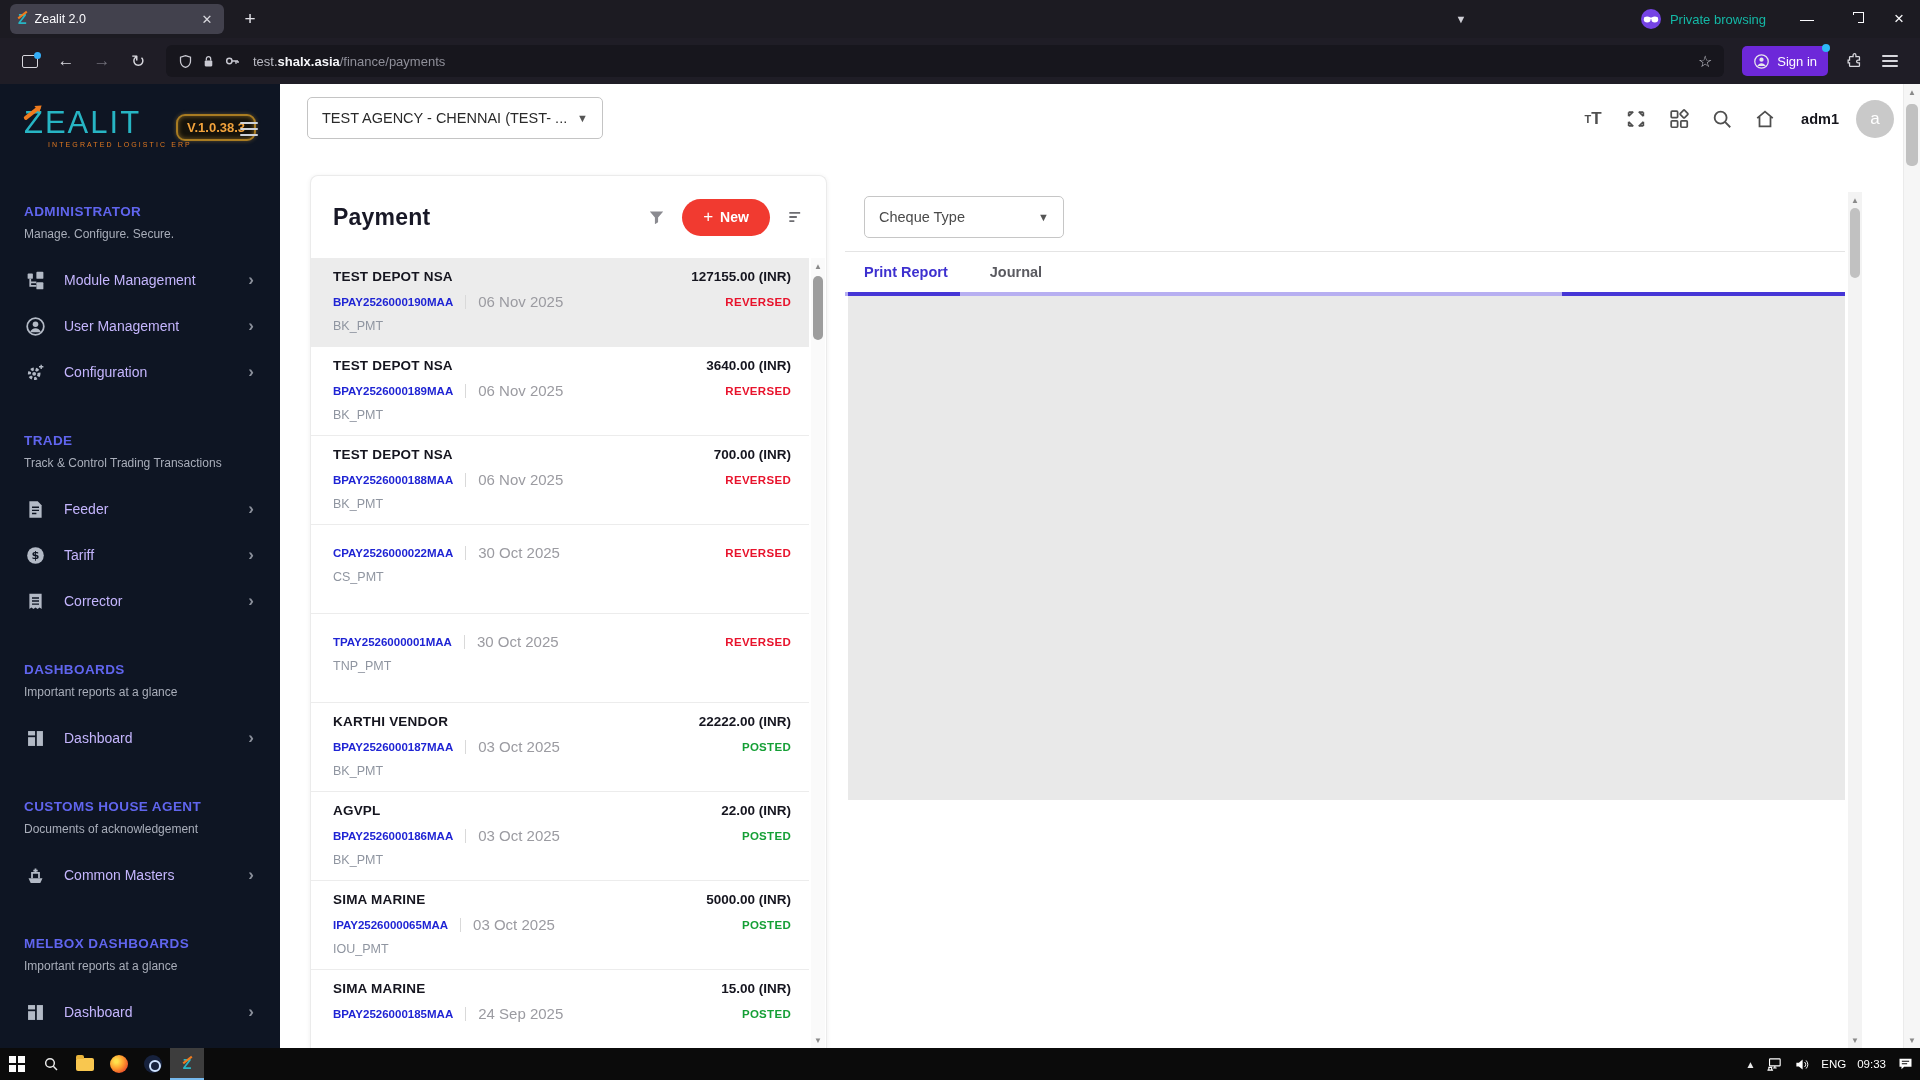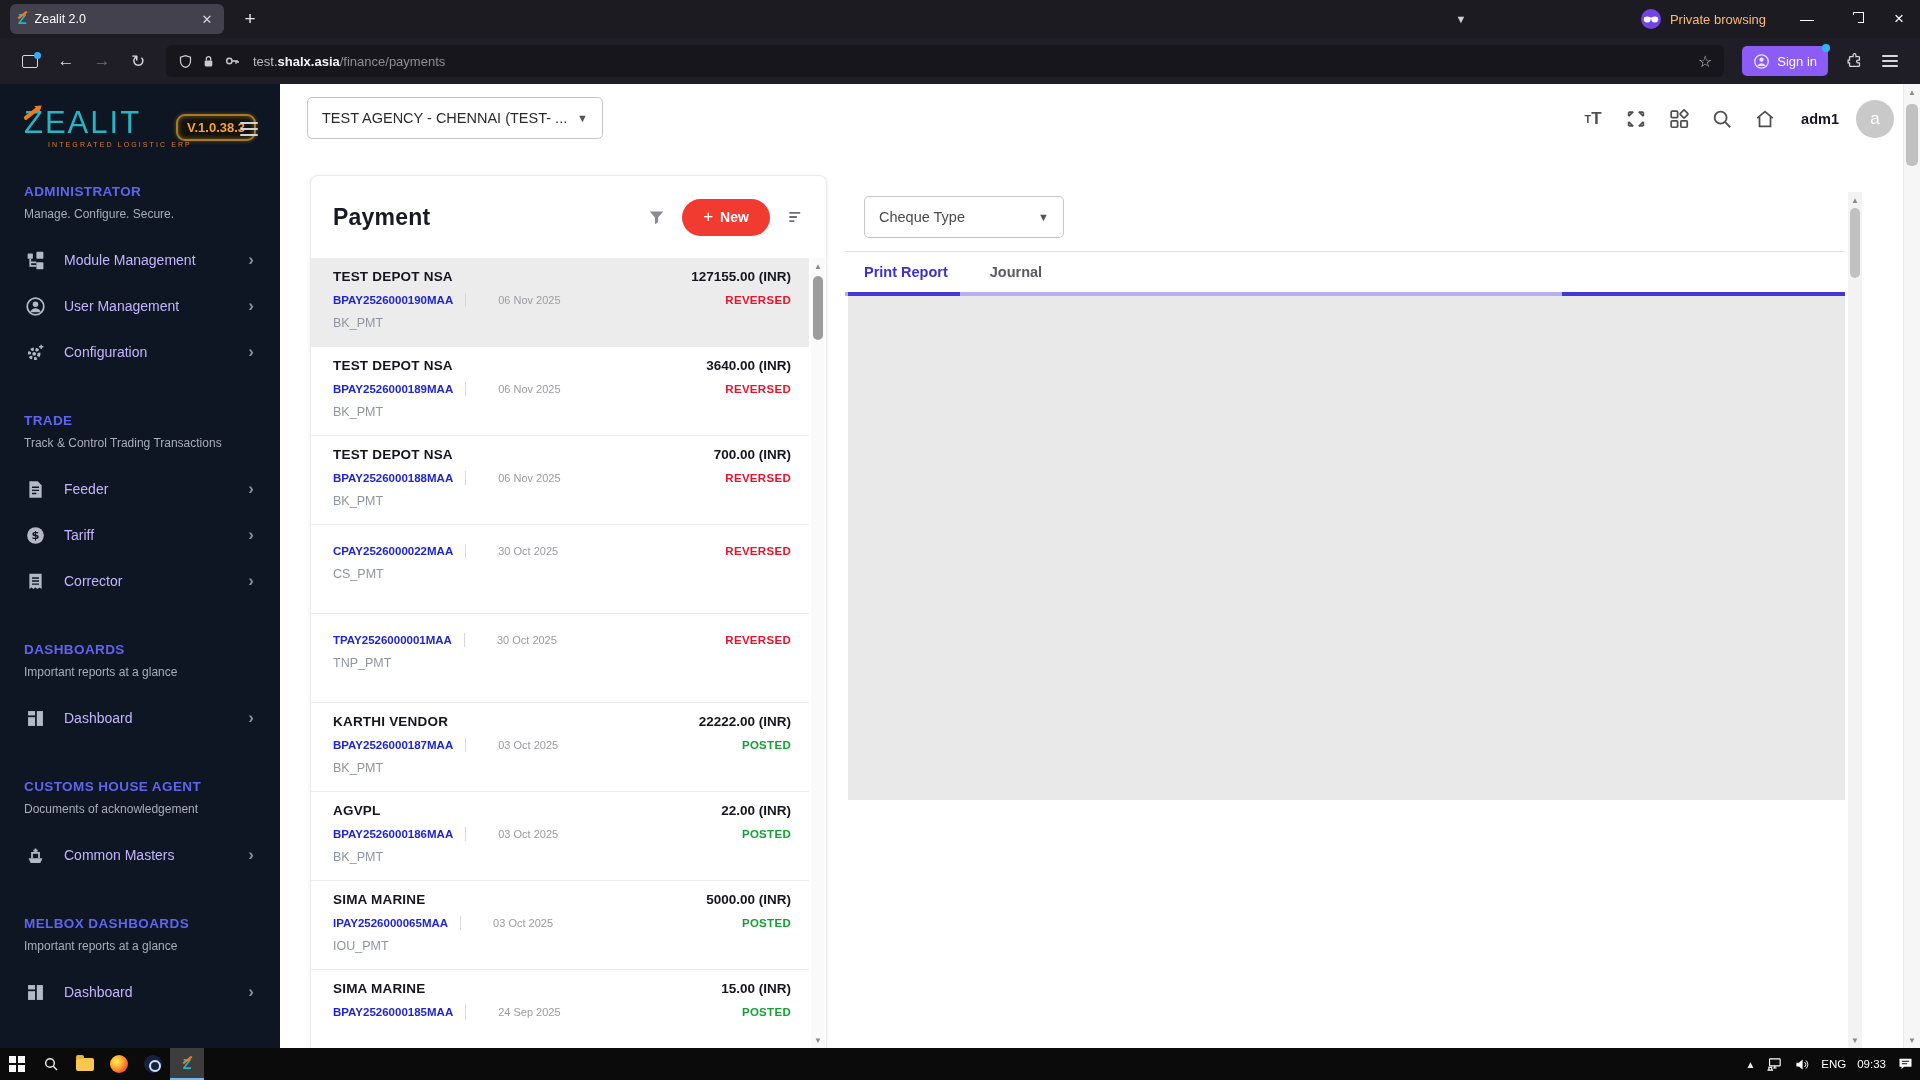--- a/index.html
+++ b/index.html
@@ -6,57 +6,57 @@
   html,body { width:1920px; height:1080px; overflow:hidden; font-family:"Liberation Sans", sans-serif; background:#fff; }
 
   
   .tabstrip { height:38px; background:#1c1b22; display:flex; align-items:center; position:relative; }
   .tab { margin-left:10px; width:214px; height:30px; background:#42414d; border-radius:6px; display:flex; align-items:center; padding:0 8px; gap:8px; color:#fbfbfe; font-size:12.5px; }
   .tab-title { flex:1; white-space:nowrap; overflow:hidden; }
   .tab-close { color:#d8d8de; font-size:13px; width:18px; height:18px; display:flex; align-items:center; justify-content:center; border-radius:3px; }
   .newtab { color:#e2e2e8; font-size:19px; margin-left:12px; width:28px; height:28px; display:flex; align-items:center; justify-content:center; }
   .tabstrip-right { position:absolute; right:0; top:0; height:38px; display:flex; align-items:center; gap:4px; }
   .tab-chevron { color:#cfcfd6; font-size:11px; width:30px; text-align:center; }
-  .private-badge { display:flex; align-items:center; gap:8px; color:#fdba74; font-size:13px; margin:0 16px 0 160px; }
+  .private-badge { display:flex; align-items:center; gap:8px; color:#14b8a6; font-size:13px; margin:0 16px 0 160px; }
   .winbtn { width:42px; height:38px; display:flex; align-items:center; justify-content:center; color:#fbfbfe; font-size:14px; }
   .restore-glyph { width:9px; height:9px; border:1px solid #fbfbfe; position:relative; background:#1c1b22; }
   .restore-glyph::before { content:''; position:absolute; top:-4px; left:3px; width:9px; height:9px; border:1px solid #fbfbfe; }
   .restore-glyph::after { content:''; position:absolute; top:-1px; left:-1px; width:9px; height:9px; background:#1c1b22; }
 
   .toolbar { height:46px; background:#1f1d26; display:flex; align-items:center; padding:0 14px; gap:4px; }
   .navbtn { width:32px; height:32px; display:flex; align-items:center; justify-content:center; color:#d7d7dd; font-size:17px; border-radius:4px; position:relative; }
   .navbtn.dim { color:#6f6e78; }
   .fxview { width:16px; height:13px; border:1.6px solid #d7d7dd; border-radius:2px; position:relative; }
   .fxview .dot { position:absolute; top:-4px; right:-4px; width:7px; height:7px; border-radius:50%; background:#35aef8; }
   .urlbar { flex:1; height:32px; background:#17161d; border-radius:6px; margin:0 8px; display:flex; align-items:center; padding:0 12px; gap:9px; }
   .urlbar svg { flex:0 0 auto; }
   .url-text { font-size:13px; color:#b9b9c2; margin-left:4px; flex:1; }
   .url-host { color:#f6f6fa; font-weight:bold; }
   .url-path { color:#8f8f99; }
   .star { color:#c9c9d2; font-size:16px; margin-left:auto; }
-  .signin { display:flex; align-items:center; gap:7px; background:#8b5cf6; border-radius:5px; height:30px; padding:0 11px; color:#fbfbfe; font-size:13px; position:relative; margin:0 6px; }
+  .signin { display:flex; align-items:center; gap:7px; background:#6d28d9; border-radius:5px; height:30px; padding:0 11px; color:#fbfbfe; font-size:13px; position:relative; margin:0 6px; }
   .signin .bluedot { position:absolute; top:-2px; right:-2px; width:8px; height:8px; border-radius:50%; background:#2db9f8; }
   .burger { display:inline-block; width:16px; }
   .burger span { display:block; height:2px; background:#d7d7dd; margin:3px 0; border-radius:1px; }
 
   
   .app { height:964px; display:flex; position:relative; }
 
   
   .sidebar { width:280px; background:#0e1523; flex:0 0 280px; padding:24px 24px 0 24px; position:relative; overflow:hidden; }
   .logo-row { position:relative; }
   .logo-word { font-size:31px; font-weight:normal; color:#27b5c4; letter-spacing:2px; line-height:30px; position:relative; display:inline-block; }
   .logo-slash { position:absolute; left:-2px; top:3px; width:20px; height:3.5px; background:#ee7b1e; transform:rotate(-38deg); border-radius:2px; }
   .logo-slash::after { content:''; position:absolute; right:-2px; top:-2px; border-left:6px solid #ee7b1e; border-top:4px solid transparent; border-bottom:4px solid transparent; }
   .logo-tagline { font-size:7px; color:#e07820; letter-spacing:2.1px; margin-top:3px; padding-left:24px; }
   .version-badge { position:absolute; left:152px; top:6px; border:2px solid #a97c22; box-shadow:0 0 5px rgba(210,160,60,.55) inset, 0 0 4px rgba(210,160,60,.4); border-radius:9px; background:#15120b; color:#f2a33c; font-size:13px; font-weight:bold; padding:4px 9px; }
   .side-burger { position:absolute; right:-2px; top:10px; width:18px; }
   .side-burger span { display:block; height:2.5px; background:#cfd3da; margin:3.5px 0; border-radius:1px; }
 
-  .side-sections { margin-top:36px; }
+  .side-sections { margin-top:56px; }
   .side-section { margin-bottom:38px; }
   .side-sec-title { color:#6065ee; font-size:13.5px; font-weight:bold; letter-spacing:.4px; line-height:16px; }
   .side-sec-sub { color:#a9aeba; font-size:12px; margin-top:6px; line-height:17px; }
   .side-items { margin-top:14px; }
   .side-item { height:46px; display:flex; align-items:center; gap:18px; cursor:pointer; }
   .side-icon { width:22px; height:22px; display:flex; align-items:center; justify-content:center; }
   .side-icon svg { width:21px; height:21px; }
   .side-label { color:#c4b5fd; font-size:14px; flex:1; }
   .side-chevron { color:#8a8f9a; font-size:17px; font-weight:bold; padding-right:2px; }
 
@@ -84,21 +84,21 @@
   .new-btn .plus { font-size:17px; font-weight:normal; }
   .pay-list { position:absolute; top:82px; left:0; right:17px; bottom:0; overflow:hidden; }
   .pay-row { height:89px; padding:11px 18px 0 22px; border-bottom:1px solid #ececec; background:#fff; }
   .pay-row.selected { background:#ececec; }
   .pr-line1 { display:flex; justify-content:space-between; align-items:baseline; }
   .pr-name { font-size:13.5px; font-weight:bold; color:#15151f; letter-spacing:.2px; min-height:16px; }
   .pr-amount { font-size:13.5px; font-weight:bold; color:#15151f; }
   .pr-line2 { display:flex; align-items:center; margin-top:8px; }
   .pr-code { font-size:11.5px; font-weight:bold; color:#1f24d4; }
   .pr-sep { width:1px; height:14px; background:#d9d9d9; margin:0 12px; }
-  .pr-date { font-size:11px; color:#9b9ba1;margin-left:20px; }
+  .pr-date { font-size:15px; color:#9b9ba1; }
   .pr-status { margin-left:auto; font-size:11.5px; font-weight:bold; letter-spacing:.3px; }
   .st-red { color:#e8132c; } .st-green { color:#149f35; }
   .pr-type { margin-top:9px; font-size:12.5px; color:#8f95a0; }
 
   
   .vscroll { position:absolute; width:14px; background:#fafafa; display:flex; flex-direction:column; align-items:center; }
   .vs-arrow { color:#8a8a8a; font-size:8px; height:16px; display:flex; align-items:center; justify-content:center; flex:0 0 16px; }
   .vs-track { flex:1; width:100%; position:relative; }
   .vs-thumb { position:absolute; left:2px; right:2px; background:#c1c1c1; border-radius:5px; }
   .list-scroll { top:82px; right:1px; bottom:0; }

